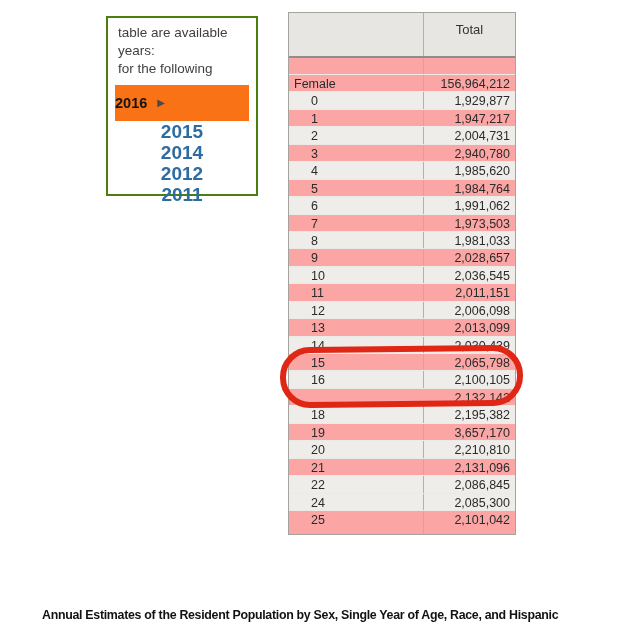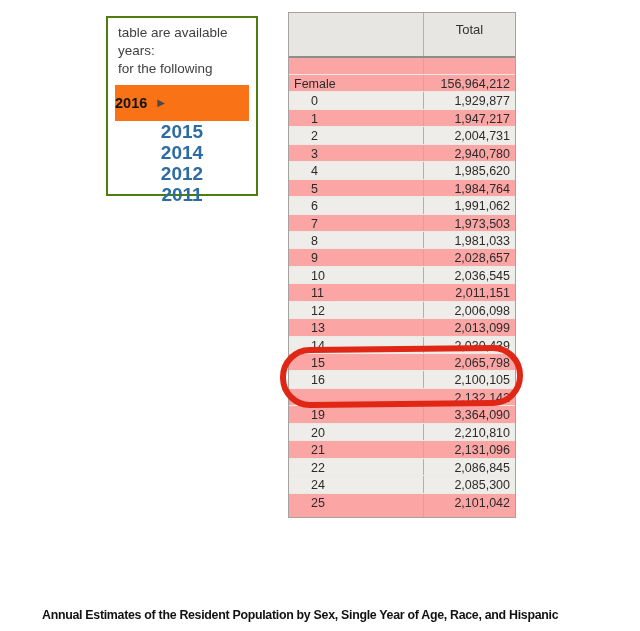--- a/index.html
+++ b/index.html
@@ -159,23 +159,27 @@
         <div class="lbl">15</div>
         <div class="val">2,065,798</div>
       </div>
       <div class="trow age shaded">
         <div class="lbl">16</div>
         <div class="val">2,100,105</div>
       </div>
       <div class="trow age">
         <div class="val">2,132,142</div>
       </div>
+      <div class="trow age shaded">
+        <div class="lbl">18</div>
+        <div class="val">2,195,382</div>
+      </div>
       <div class="trow age">
         <div class="lbl">19</div>
-        <div class="val">3,364,090</div>
+        <div class="val">3,657,170</div>
       </div>
       <div class="trow age shaded">
         <div class="lbl">20</div>
         <div class="val">2,210,810</div>
       </div>
       <div class="trow age">
         <div class="lbl">21</div>
         <div class="val">2,131,096</div>
       </div>
       <div class="trow age shaded">

